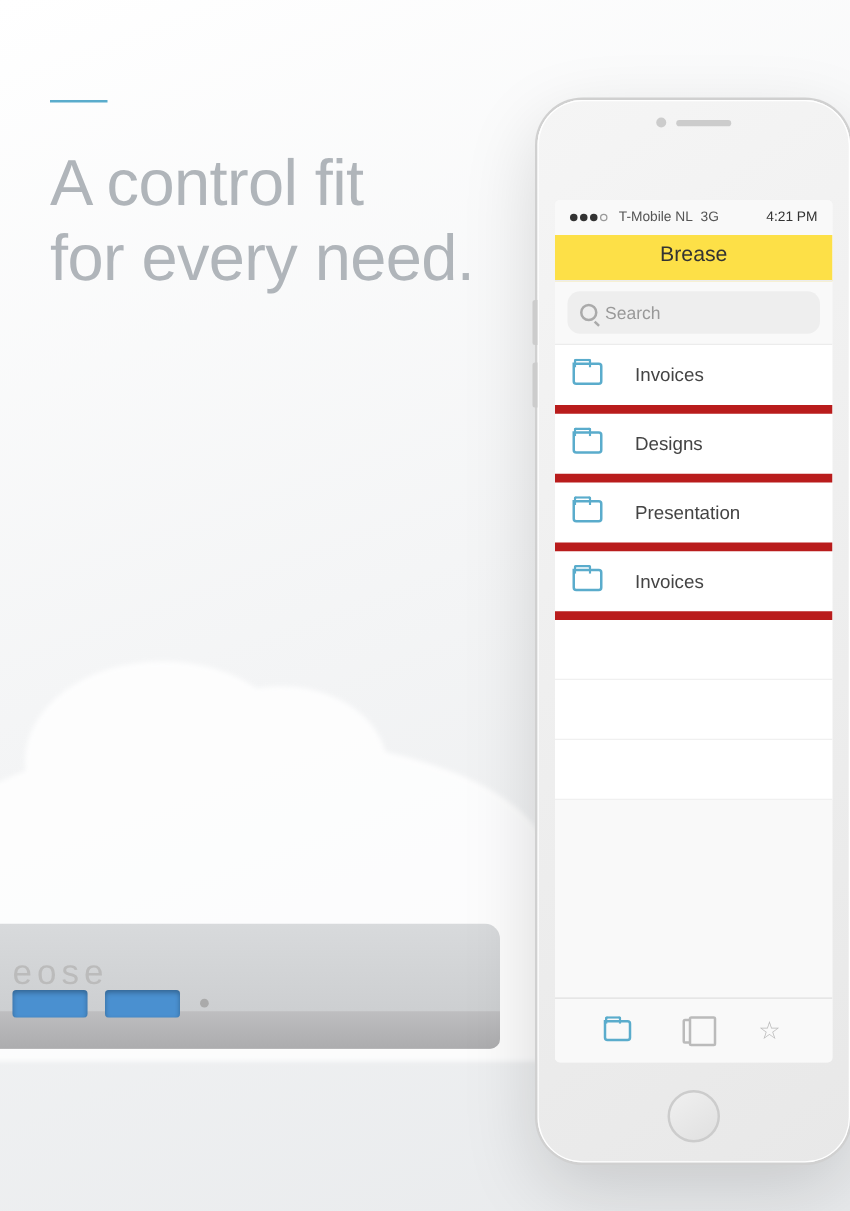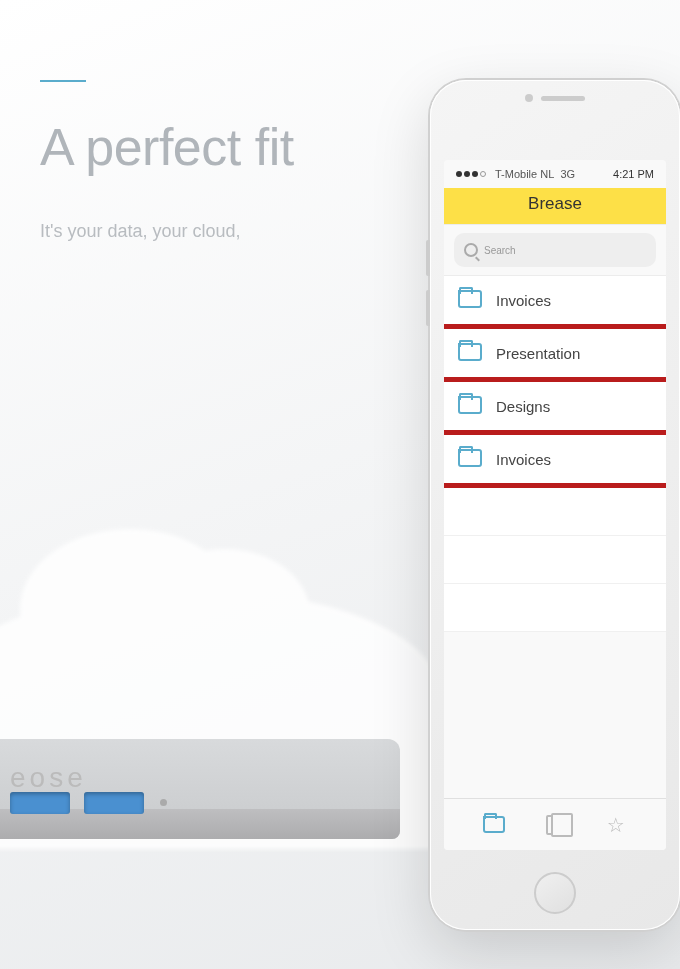--- a/index.html
+++ b/index.html
@@ -307,36 +307,36 @@
       position: absolute;
       bottom: -5px;
       right: -4px;
       width: 5px;
       height: 2px;
       background: #aaa;
       transform: rotate(45deg);
     }
 
     .search-text {
-      font-size: 10px;
+      font-size: 14px;
       color: #999;
     }
 
     
     .file-list {
       background: #ffffff;
       border-top: 1px solid #ececec;
     }
 
     .file-item {
       display: flex;
       align-items: center;
       padding: 14px 14px;
-      border-bottom: 5px solid #b91c1c;
-      gap: 12px;
+      border-bottom: 7px solid #b91c1c;
+      gap: 24px;
     }
 
     .folder-icon {
       width: 26px;
       height: 20px;
       position: relative;
       flex-shrink: 0;
     }
 
     .folder-icon-shape {
@@ -457,24 +457,25 @@
 </head>
 <body>
 
 <div class="bg"></div>
 
 <div class="cloud"></div>
 
 <div class="left-content">
   <div class="accent-line"></div>
   <div class="headline">
-    <span>A perfect fit</span><br>
+    <span>A control fit</span><br>
+    <span>for every need.</span>
   </div>
   <div class="subtext">
-    <span>It's your data, your cloud,</span><br>
+    <br>
   </div>
 </div>
 
 <div class="device-hardware"></div>
 <div class="hardware-logo">eose</div>
 <div class="usb-ports">
   <div class="usb-port"></div>
   <div class="usb-port"></div>
 </div>
 <div class="usb-dot"></div>
@@ -520,28 +521,28 @@
           <div class="folder-icon">
             <div class="folder-icon-shape"></div>
           </div>
           <span class="file-name">Invoices</span>
         </div>
 
         <div class="file-item">
           <div class="folder-icon">
             <div class="folder-icon-shape"></div>
           </div>
-          <span class="file-name">Presentation</span>
+          <span class="file-name">Designs</span>
         </div>
 
         <div class="file-item">
           <div class="folder-icon">
             <div class="folder-icon-shape"></div>
           </div>
-          <span class="file-name">Designs</span>
+          <span class="file-name">Presentation</span>
         </div>
 
         <div class="file-item">
           <div class="folder-icon">
             <div class="folder-icon-shape"></div>
           </div>
           <span class="file-name">Invoices</span>
         </div>
 
         <div class="empty-row"></div>

